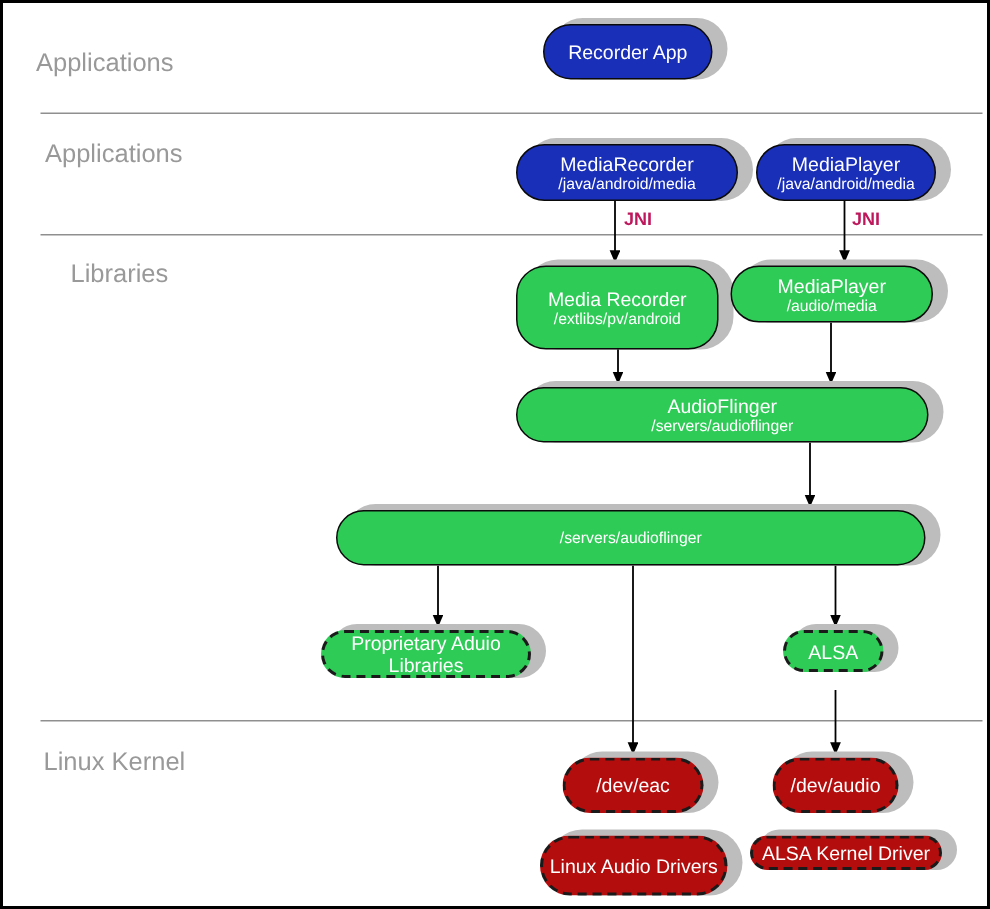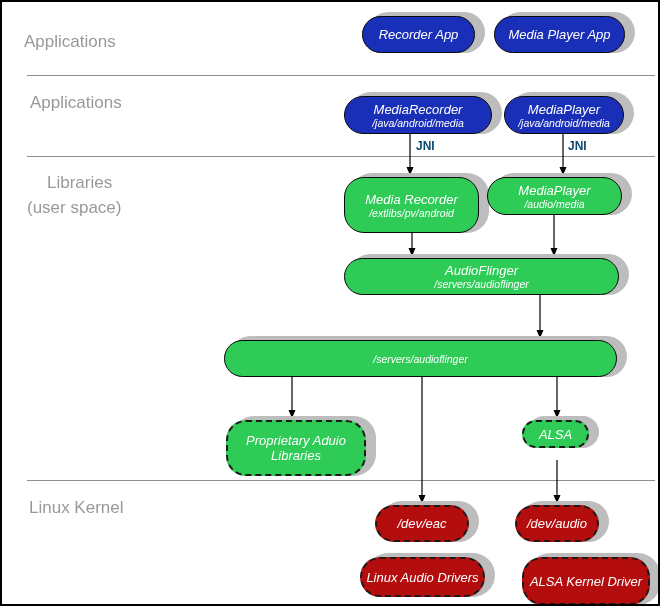--- a/index.html
+++ b/index.html
@@ -12,43 +12,41 @@
     position:relative;width:660px;height:606px;box-sizing:border-box;
     border:2px solid #000;background:#fff;overflow:hidden;
   }
   svg.arrows{position:absolute;left:0;top:0;width:660px;height:606px;pointer-events:none;}
   .layer-label{position:absolute;color:var(--label-gray);font-size:17px;white-space:nowrap;}
   .sep{position:absolute;left:25px;width:628px;height:0;border-top:1px solid #8f8f8f;}
   .pill{
     position:absolute;display:flex;flex-direction:column;align-items:center;justify-content:center;
     color:#fff;border:1.5px solid #0a0a0a;border-radius:20px;box-sizing:border-box;text-align:right;
     box-shadow:8px -2px 0 2px var(--shadow-gray);
-    font-style:italic;
   }
   .pill.blue{background:var(--app-blue);}
   .pill.green{background:var(--lib-green);}
   .pill.red{background:var(--kernel-red);}
   .pill.dashed{border:2px dashed #1a1a1a;}
   .pill .t{font-size:13px;line-height:15px;white-space:nowrap;}
   .pill .s{font-size:10.5px;line-height:12px;white-space:nowrap;}
-  .jni{position:absolute;font-size:12px;font-weight:bold;color:#0c4a6e;}
+  .jni{position:absolute;font-size:12px;font-weight:bold;color:#be185d;}
 </style>
 </head>
 <body>
 
 <div class="canvas">
 
   <div class="sep" style="top:73px"></div>
   <div class="sep" style="top:154px"></div>
   <div class="sep" style="top:478px"></div>
 
   <div class="layer-label" style="left:22px;top:30px">Applications</div>
   <div class="layer-label" style="left:28px;top:91px">Applications</div>
   <div class="layer-label" style="left:45px;top:171px">Libraries</div>
-  <div class="layer-label" style="left:25px;top:196px">(user space)</div>
   <div class="layer-label" style="left:27px;top:496px">Linux Kernel</div>
 
   <svg class="arrows">
     <defs>
       <marker id="ah" markerWidth="8" markerHeight="8" refX="6" refY="3" orient="auto">
         <path d="M0,0 L7,3 L0,6 z" fill="#000"></path>
       </marker>
     </defs>
     <line x1="408" y1="132" x2="408" y2="172" stroke="#000" stroke-width="1.2" marker-end="url(#ah)"></line>
     <line x1="561" y1="132" x2="561" y2="172" stroke="#000" stroke-width="1.2" marker-end="url(#ah)"></line>
@@ -59,23 +57,20 @@
     <line x1="420" y1="375" x2="420" y2="500" stroke="#000" stroke-width="1.2" marker-end="url(#ah)"></line>
     <line x1="555" y1="375" x2="555" y2="415" stroke="#000" stroke-width="1.2" marker-end="url(#ah)"></line>
     <line x1="555" y1="458" x2="555" y2="500" stroke="#000" stroke-width="1.2" marker-end="url(#ah)"></line>
   </svg>
 
   <div class="jni" style="left:414px;top:137px">JNI</div>
   <div class="jni" style="left:566px;top:137px">JNI</div>
 
   <div class="pill blue" style="left:360px;top:14px;width:113px;height:37px">
     <span class="t">Recorder App</span>
-  </div>
-  <div class="pill blue" style="left:492px;top:14px;width:131px;height:37px">
-    <span class="t">Media Player App</span>
   </div>
 
   <div class="pill blue" style="left:342px;top:94px;width:148px;height:38px">
     <span class="t">MediaRecorder</span>
     <span class="s">/java/android/media</span>
   </div>
   <div class="pill blue" style="left:502px;top:94px;width:120px;height:38px">
     <span class="t">MediaPlayer</span>
     <span class="s">/java/android/media</span>
   </div>
@@ -88,34 +83,34 @@
     <span class="t">MediaPlayer</span>
     <span class="s">/audio/media</span>
   </div>
   <div class="pill green" style="left:342px;top:256px;width:275px;height:37px">
     <span class="t">AudioFlinger</span>
     <span class="s">/servers/audioflinger</span>
   </div>
   <div class="pill green" style="left:222px;top:338px;width:393px;height:37px">
     <span class="s">/servers/audioflinger</span>
   </div>
-  <div class="pill green dashed" style="left:224px;top:418px;width:140px;height:56px">
+  <div class="pill green dashed" style="left:212px;top:418px;width:140px;height:32px">
     <span class="t">Proprietary Aduio</span>
     <span class="t">Libraries</span>
   </div>
   <div class="pill green dashed" style="left:520px;top:418px;width:67px;height:28px">
     <span class="t">ALSA</span>
   </div>
 
   <div class="pill red dashed" style="left:373px;top:503px;width:94px;height:37px">
     <span class="t">/dev/eac</span>
   </div>
   <div class="pill red dashed" style="left:513px;top:503px;width:84px;height:37px">
     <span class="t">/dev/audio</span>
   </div>
   <div class="pill red dashed" style="left:358px;top:555px;width:125px;height:40px">
     <span class="t">Linux Audio Drivers</span>
   </div>
-  <div class="pill red dashed" style="left:520px;top:555px;width:128px;height:48px">
+  <div class="pill red dashed" style="left:498px;top:555px;width:128px;height:23px">
     <span class="t">ALSA Kernel Driver</span>
   </div>
 
 </div>
 
 </body></html>

